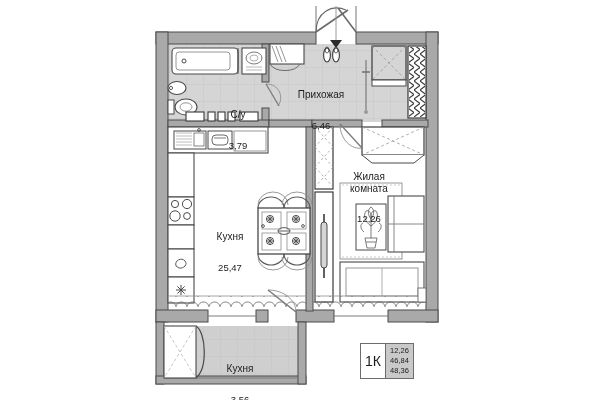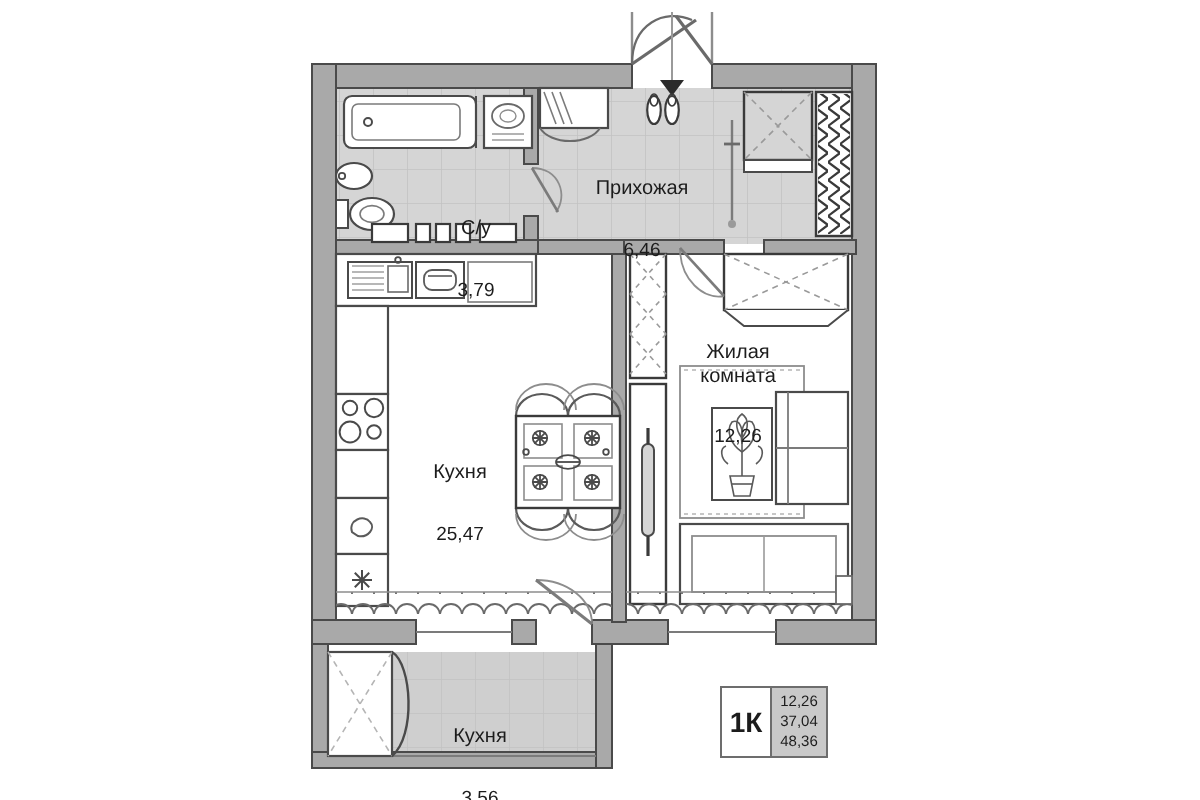--- a/index.html
+++ b/index.html
@@ -57,21 +57,20 @@
   }
   #legend-type {
     width: 25px;
     display: flex;
     align-items: center;
     justify-content: center;
     font-size: 14px;
     color: #1c1c1c;
     border-right: 1px solid #6d6d6d;
     box-sizing: border-box;
-    font-weight: bold;
   }
   #legend-areas {
     flex: 1;
     background: #c9c9c9;
     display: flex;
     flex-direction: column;
     align-items: center;
     justify-content: center;
     box-sizing: border-box;
   }
@@ -386,18 +385,18 @@
 
   <div class="room-label" style="left:202px; top:344px; width:76px;">
     <span class="rl-name">Кухня</span>
     <span class="rl-area">3,56</span>
   </div>
 
   <div id="legend-box">
     <div id="legend-type">1К</div>
     <div id="legend-areas">
       <span>12,26</span>
-      <span>37,04</span>
+      <span>46,84</span>
       <span>48,36</span>
     </div>
   </div>
 
 </div>
 
 </body></html>

